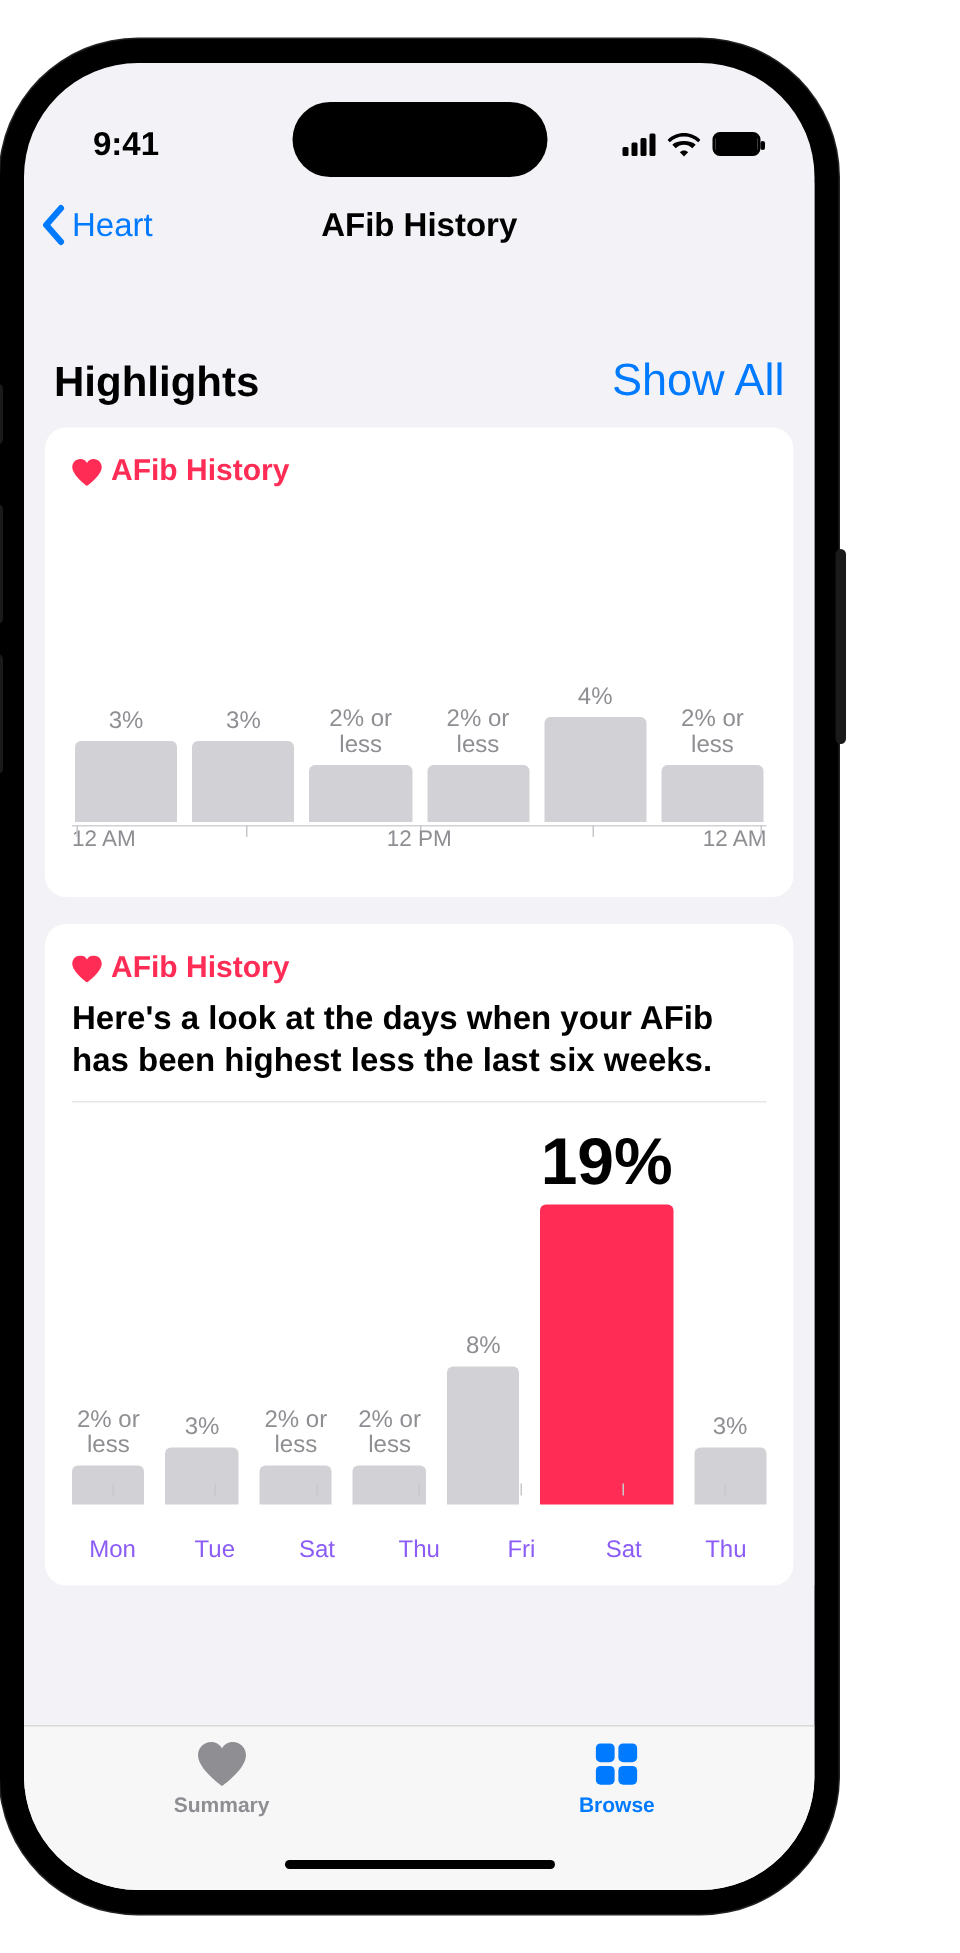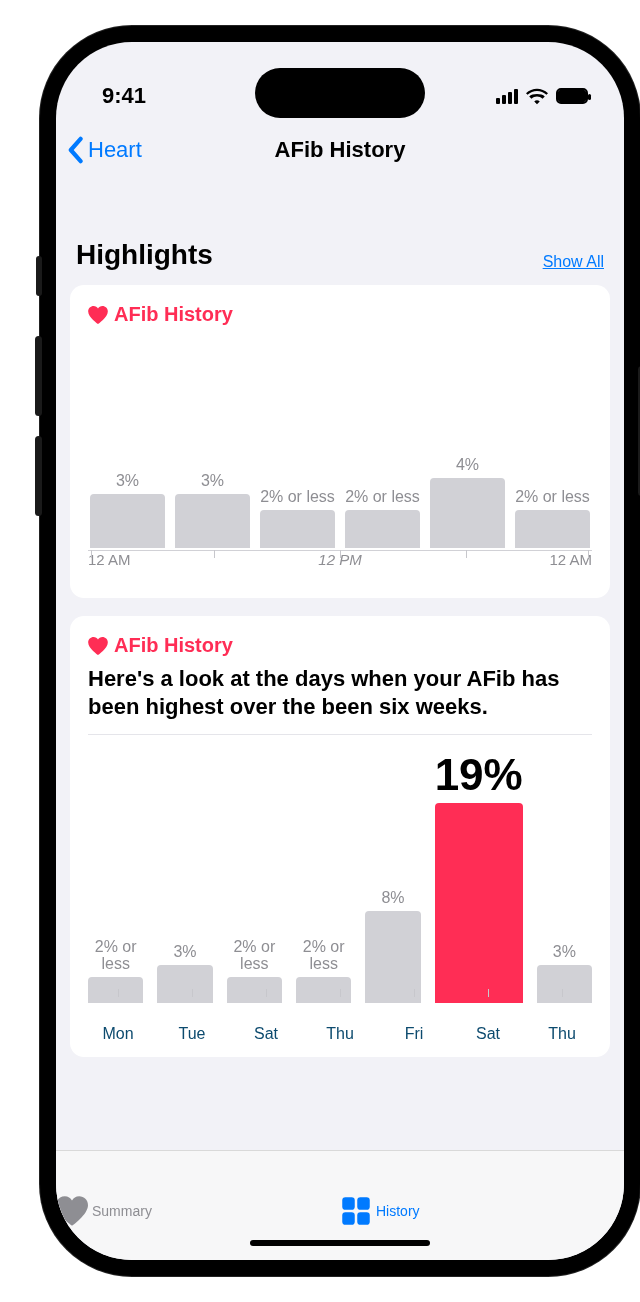--- a/index.html
+++ b/index.html
@@ -4,22 +4,22 @@
 <style>
   * { box-sizing: border-box; margin: 0; padding: 0; }
   html, body {
     width: 640px;
     height: 1302px;
     background: #fff;
     font-family: -apple-system, "SF Pro Text", "Helvetica Neue", Arial, sans-serif;
     -webkit-font-smoothing: antialiased;
   }
   .stage {
-    width: 640px; height: 1302px;
-    display: flex; align-items: center; justify-content: flex-end;
+    width: 559px; height: 1302px;
+    display: flex; align-items: center; justify-content: flex-start;
     background: #fff;
   }
   
   .device {
     width: 600px; height: 1250px;
     background: #000;
     border-radius: 92px;
     padding: 16px;
     position: relative;
     box-shadow: 0 0 0 1px #222;
@@ -85,21 +85,21 @@
   
   .content {
     padding: 14px 14px 0 14px;
     background:#f2f2f7;
   }
   .section-head {
     display:flex; align-items:flex-end; justify-content:space-between;
     padding: 18px 6px 14px;
   }
   .section-title { font-size:28px; font-weight:700; color:#000;margin-top:29px; }
-  .show-all { font-size:16px; color:#007aff;text-decoration:underline; }
+  .show-all { font-size:30px; color:#007aff; }
 
   .card {
     background:#fff; border-radius:14px;
     padding: 18px 18px 14px 18px;
     margin-bottom: 18px;
   }
   .card-tag {
     display:flex; align-items:center; gap:6px;
     color:#ff2d55; font-weight:600; font-size:20px;
     margin-bottom:8px;
@@ -126,21 +126,21 @@
   .bar-col { flex:1; display:flex; flex-direction:column; align-items:center; }
   .bar-label { color:#8e8e93; font-size:16px; line-height:1.1; text-align:center; margin-bottom:4px;}
   .bar { width:100%; background:#d1d1d6; border-radius:4px 4px 0 0;}
   .axis {
     position:absolute; left:0; right:0; bottom:0;
     border-top:1px solid #d1d1d6;
     height:34px;
     display:flex; justify-content:space-between;
     font-size:15px; color:#8e8e93;
   }
-  .axis .center { position:absolute; left:50%; transform:translateX(-50%);font-style:italic; }
+  .axis .center { position:absolute; left:50%; transform:translateX(-50%); }
   .tick { position:absolute; top:-1px; width:1px; height:8px; background:#c7c7cc;}
   .tick.first{ left:3px; }
   .tick.mid{ left:50%; }
   .tick.q1{ left:25%; }
   .tick.q3{ left:75%; }
   .tick.last{ right:3px; }
 
   
   .chart2 {
     position:relative;
@@ -158,36 +158,36 @@
   .c2-val.big { font-size:44px; font-weight:700; color:#000; }
   .c2-bar { width:100%; background:#d1d1d6; border-radius:4px 4px 0 0;}
   .c2-bar.hot { background:#ff2d55; }
   .c2-axis {
     position:absolute; left:0; right:0; bottom:0;
     display:flex; gap:14px;
     border-top: 0;
   }
   .c2-axis .daycol {
     flex:1; display:flex; flex-direction:column; align-items:center;
-    font-size:16px; color:#0c4a6e;gap:24px;
+    font-size:16px; color:#8b5cf6;gap:24px;
   }
   .c2-axis .tickv { width:1px; height:8px; background:#c7c7cc; margin-bottom:4px;}
 
   
   .tabbar {
     position:absolute; left:0; right:0; bottom:0;
     height:110px;
     background: rgba(247,247,248,0.96);
     border-top:1px solid rgba(0,0,0,0.12);
     display:flex; justify-content:space-around;
     padding-top:10px;
   }
   .tab {
-    flex:1; display:flex; align-items:center;
-    color:#8e8e93; font-size:14px; gap:4px; font-weight:400;
+    flex:1; display:flex; flex-direction:column; align-items:center;
+    color:#8e8e93; font-size:14px; gap:4px; font-weight:700;
   }
   .tab.active { color:#007aff; }
   .tab svg { width:32px; height:30px; }
 
   
   .home-ind {
     position:absolute; bottom:14px; left:50%; transform:translateX(-50%);
     width:180px; height:6px; border-radius:4px; background:#000;
   }
 </style>
@@ -286,21 +286,21 @@
           </div>
         </div>
 
         <div class="card">
           <div class="card-tag">
             <svg width="20" height="18" viewBox="0 0 24 22">
               <path fill="#ff2d55" d="M12 22S0 13.6 0 6.6C0 2.9 3 0 6.6 0 9 0 11 1.3 12 3.2 13 1.3 15 0 17.4 0 21 0 24 2.9 24 6.6 24 13.6 12 22 12 22z"></path>
             </svg>
             <span>AFib History</span>
           </div>
-          <div class="card-text">Here's a look at the days when your AFib has been highest over the been six weeks.</div>
+          <div class="card-text">Here's a look at the days when your AFib has been highest less the last six weeks.</div>
 
           <div class="chart2">
             <div class="c2-bars">
               <div class="c2-col">
                 <div class="c2-val">2% or less</div>
                 <div class="c2-bar" style="height:26px"></div>
               </div>
               <div class="c2-col">
                 <div class="c2-val">3%</div>
                 <div class="c2-bar" style="height:38px"></div>
@@ -367,20 +367,20 @@
           </svg>
           <span>Summary</span>
         </div>
         <div class="tab active">
           <svg viewBox="0 0 24 24">
             <rect x="1" y="1" width="10" height="10" rx="2.5" fill="currentColor"></rect>
             <rect x="13" y="1" width="10" height="10" rx="2.5" fill="currentColor"></rect>
             <rect x="1" y="13" width="10" height="10" rx="2.5" fill="currentColor"></rect>
             <rect x="13" y="13" width="10" height="10" rx="2.5" fill="currentColor"></rect>
           </svg>
-          <span>History</span>
+          <span>Browse</span>
         </div>
       </div>
 
       <div class="home-ind"></div>
     </div>
   </div>
 </div>
 
 </body></html>

